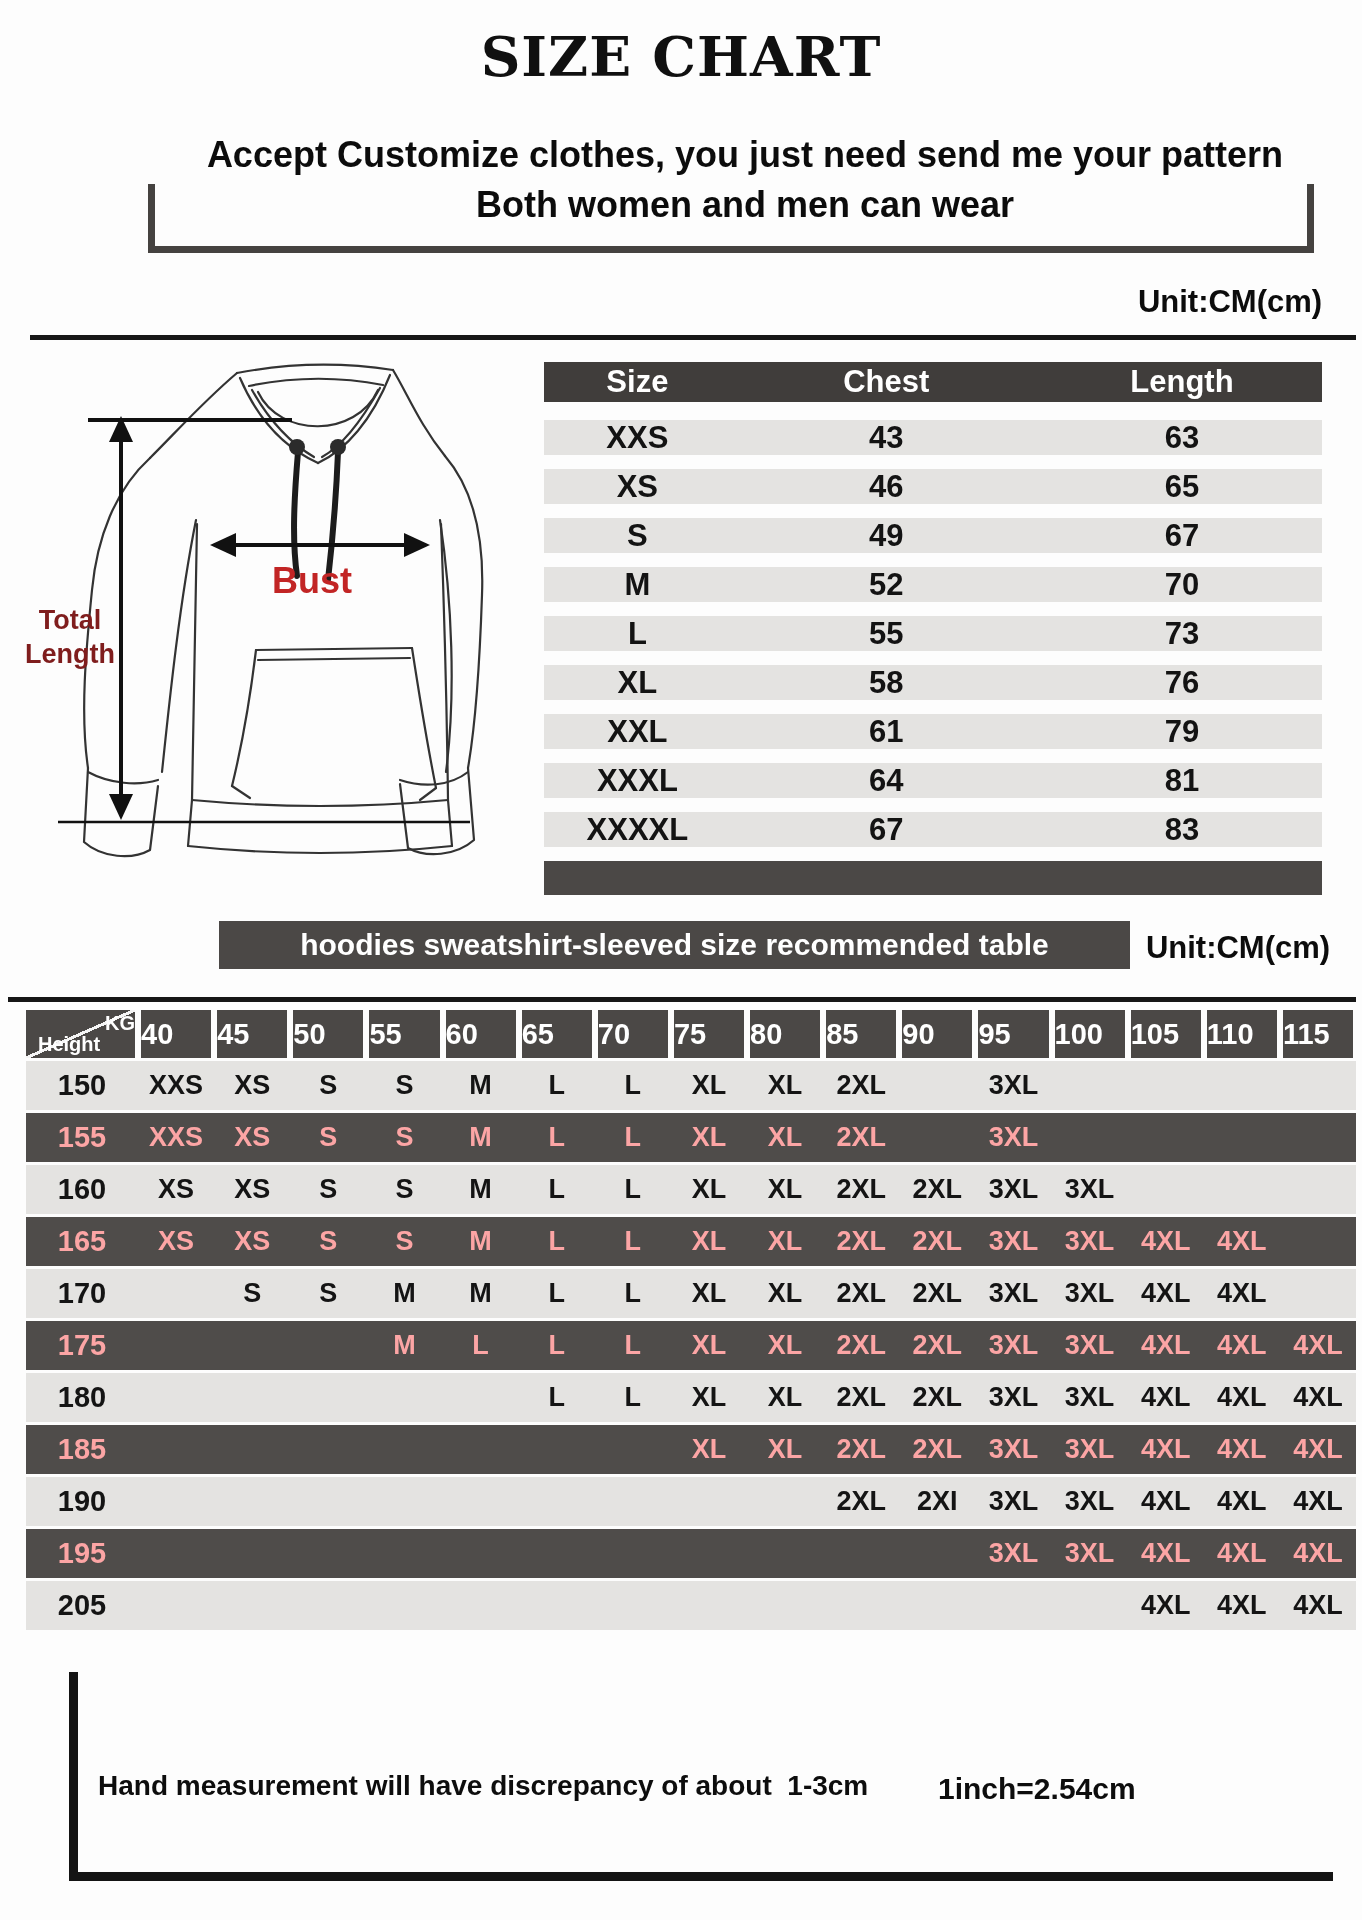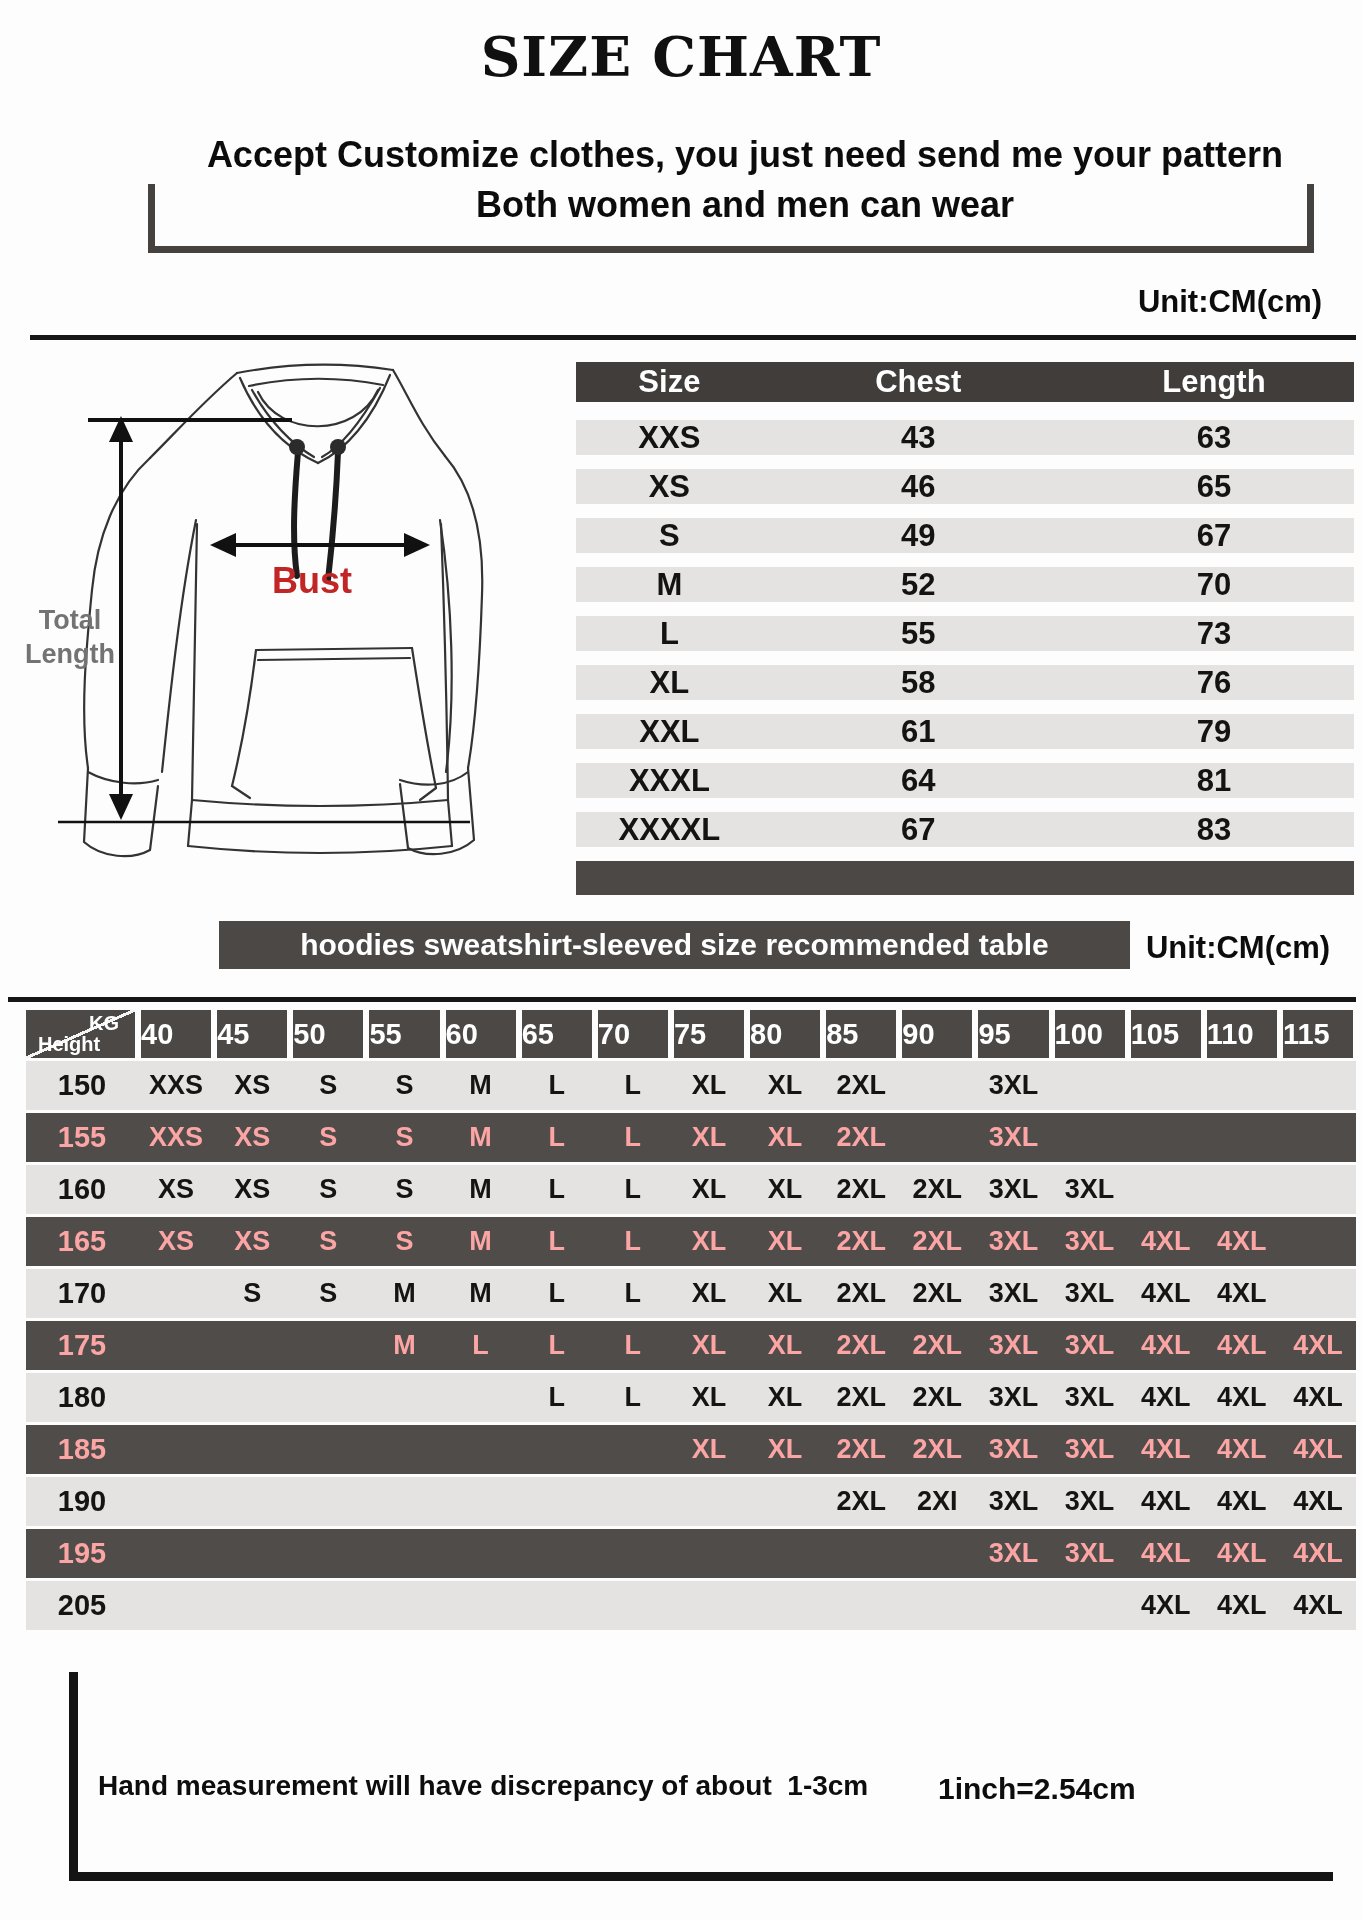--- a/index.html
+++ b/index.html
@@ -32,41 +32,41 @@
   .unit1{left:1122px; top:284px; width:216px;}
   .unit2{left:1130px; top:930px; width:216px;}
   .rule{position:absolute; background:#171717;}
   .rule1{left:30px; top:335px; width:1326px; height:5px;}
   .rule2{left:8px; top:997px; width:1348px; height:5px;}
   
   .diagram-svg{position:absolute; left:20px; top:350px; width:520px; height:545px;}
   .bust-label{position:absolute; left:252px; top:560px; width:120px; text-align:center;
     color:#c22525; font-weight:700; font-size:36px;}
   .total-length-label{position:absolute; left:14px; top:604px; width:112px; text-align:center;
-    color:#737373; font-weight:700; font-size:27px; line-height:1.25;}
-  
-  .size-table{position:absolute; left:576px; top:362px; width:778px;}
+    color:#7f1d1d; font-weight:700; font-size:27px; line-height:1.25;}
+  
+  .size-table{position:absolute; left:544px; top:362px; width:778px;}
   .st-grid{display:grid; grid-template-columns:24% 40% 36%;}
   .st-header{background:#403d3b; height:40px; margin-bottom:18px;}
   .st-header .st-cell{color:#fff; line-height:40px;}
   .st-row{background:#e4e3e1; height:35px; margin-bottom:14px;}
   .st-row .st-cell{color:#131313; line-height:35px;}
   .st-cell{text-align:center; font-weight:700; font-size:31px;}
   .st-bottom{height:34px; background:#4b4846; margin-top:0px;}
   
   .matrix{position:absolute; left:26px; top:1010px; width:1330px;}
   .mx-grid{display:grid; grid-template-columns:112px repeat(16, 1fr);}
   .mx-header{height:48px; margin-bottom:3px;}
   .mx-hcell{background:#4b4846; color:#fff; margin:0 3px; text-align:left;
     line-height:48px; font-weight:700; font-size:29px;}
   .mx-corner{position:relative; background:#4b4846; margin:0 3px 0 0;
     background-image:linear-gradient(to bottom right,
       rgba(0,0,0,0) calc(50% - 1.5px), #f5f5f5 calc(50% - 1.5px),
       #f5f5f5 calc(50% + 1.5px), rgba(0,0,0,0) calc(50% + 1.5px));}
-  .mx-corner .kg{position:absolute; top:2px; right:16px; color:#fff; font-weight:700; font-size:20px;}
+  .mx-corner .kg{position:absolute; top:2px; right:0; color:#fff; font-weight:700; font-size:20px;}
   .mx-corner .hgt{position:absolute; bottom:2px; left:4px; color:#fff; font-weight:700; font-size:20px;margin-left:8px;}
   .mx-row{height:49px; margin-bottom:3px;}
   .mx-row.light{background:#e4e3e1; color:#141414;}
   .mx-row.dark{background:#4f4c4a; color:#fca5a5;}
   .mx-label{text-align:center; font-weight:700; font-size:29px; line-height:49px;}
   .mx-cell{text-align:center; font-weight:700; font-size:27px; line-height:49px; white-space:nowrap;}
   
   .footer-left-bar{position:absolute; left:69px; top:1672px; width:9px; height:209px; background:#141414;}
   .footer-bottom-bar{position:absolute; left:69px; top:1872px; width:1264px; height:9px; background:#141414;}
   .footer-note{position:absolute; left:98px; top:1770px; font-weight:700; font-size:28px; white-space:pre; color:#0d0d0d;}

